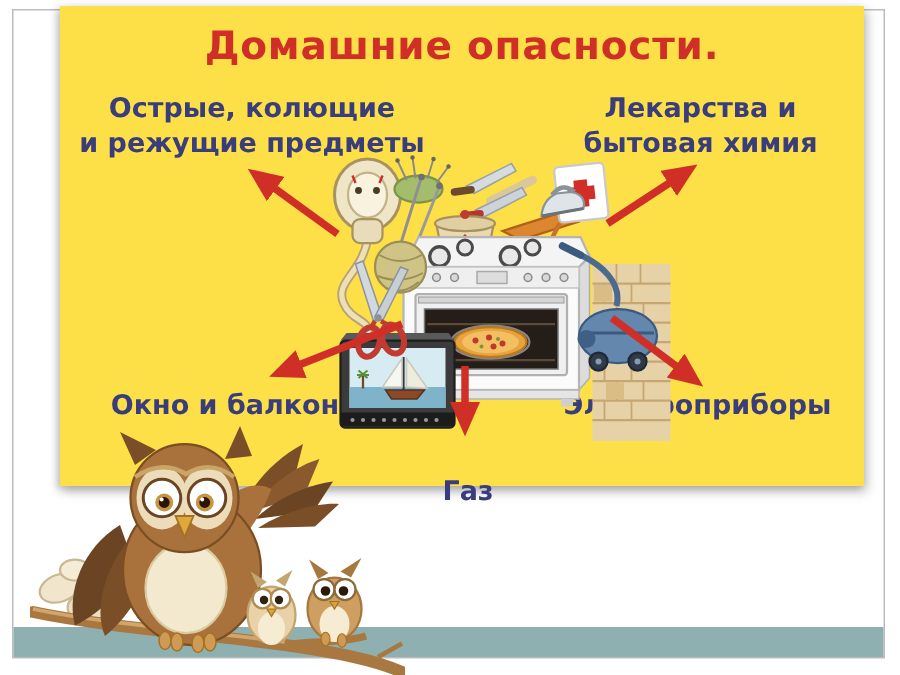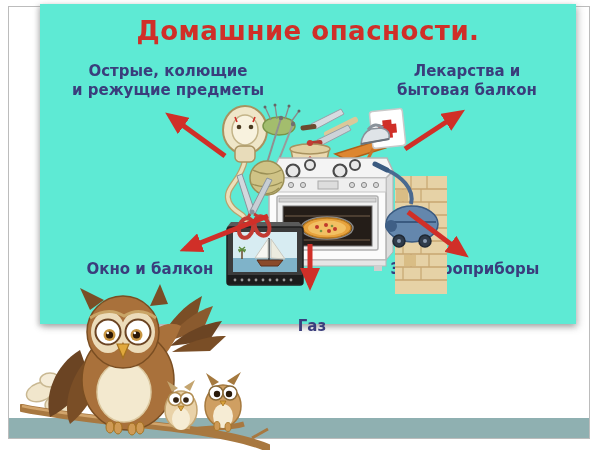--- a/index.html
+++ b/index.html
@@ -12,31 +12,31 @@
     position:absolute;left:8px;top:6px;width:580px;height:431px;
     border:1px solid var(--slide_border,#bcbcbc);
     background:#ffffff;
   }
   .footer-band{
     position:absolute;left:9px;top:418px;width:580px;height:20px;
     background:var(--footer_band,#8fb0b1);
   }
   .panel{
     position:absolute;left:40px;top:4px;width:536px;height:320px;
-    background:#5eead4;
+    background:#fde047;
     box-shadow:-2px 2px 5px rgba(125,125,125,.40), 2px 3px 7px rgba(115,115,115,.45);
   }
   .title{
     position:absolute;top:12px;left:0;width:100%;text-align:center;
     font-size:26px;font-weight:bold;letter-spacing:.5px;
     color:var(--title,#d02f28);
   }
   .lbl{
     position:absolute;font-weight:bold;text-align:center;
-    white-space:pre-line;font-size:15px;line-height:1.25;
+    white-space:pre-line;font-size:18px;line-height:1.25;
     color:var(--label,#3a3d7c);
   }
   #lbl-sharp{left:8px;top:58px;width:240px;}
   #lbl-med{left:327px;top:58px;width:200px;}
   #lbl-window{left:10px;top:256px;width:200px;}
   #lbl-gas{left:222px;top:289px;width:100px;margin-top:24px;}
   #lbl-appl{left:325px;top:256px;width:200px;}
   .arrows,.illustration{position:absolute;pointer-events:none;}
   .arrows{left:0;top:0;width:536px;height:320px;}
   .illustration{left:175px;top:96px;width:235px;height:200px;}
@@ -48,21 +48,21 @@
 <div class="slide-frame"></div>
 <div class="footer-band"></div>
 
 <div class="panel">
 
   <div class="title">Домашние опасности.</div>
 
   <div class="lbl" id="lbl-sharp">Острые, колющие
 и режущие предметы</div>
   <div class="lbl" id="lbl-med">Лекарства и
-бытовая балкон</div>
+бытовая химия</div>
   <div class="lbl" id="lbl-window">Окно и балкон</div>
   <div class="lbl" id="lbl-gas">Газ</div>
   <div class="lbl" id="lbl-appl">Электроприборы</div>
 
   <svg class="illustration" viewBox="0 0 235 200">
 
     <g>
       <path d="M30,60 C26,82 8,88 14,102 C20,116 34,112 30,126" stroke="#b6a36f" stroke-width="6" fill="none"></path>
       <path d="M30,60 C26,82 8,88 14,102 C20,116 34,112 30,126" stroke="#ecdfba" stroke-width="3.5" fill="none"></path>
       <ellipse cx="30" cy="30" rx="22" ry="24" fill="#efe6c8" stroke="#a8925f" stroke-width="2"></ellipse>

